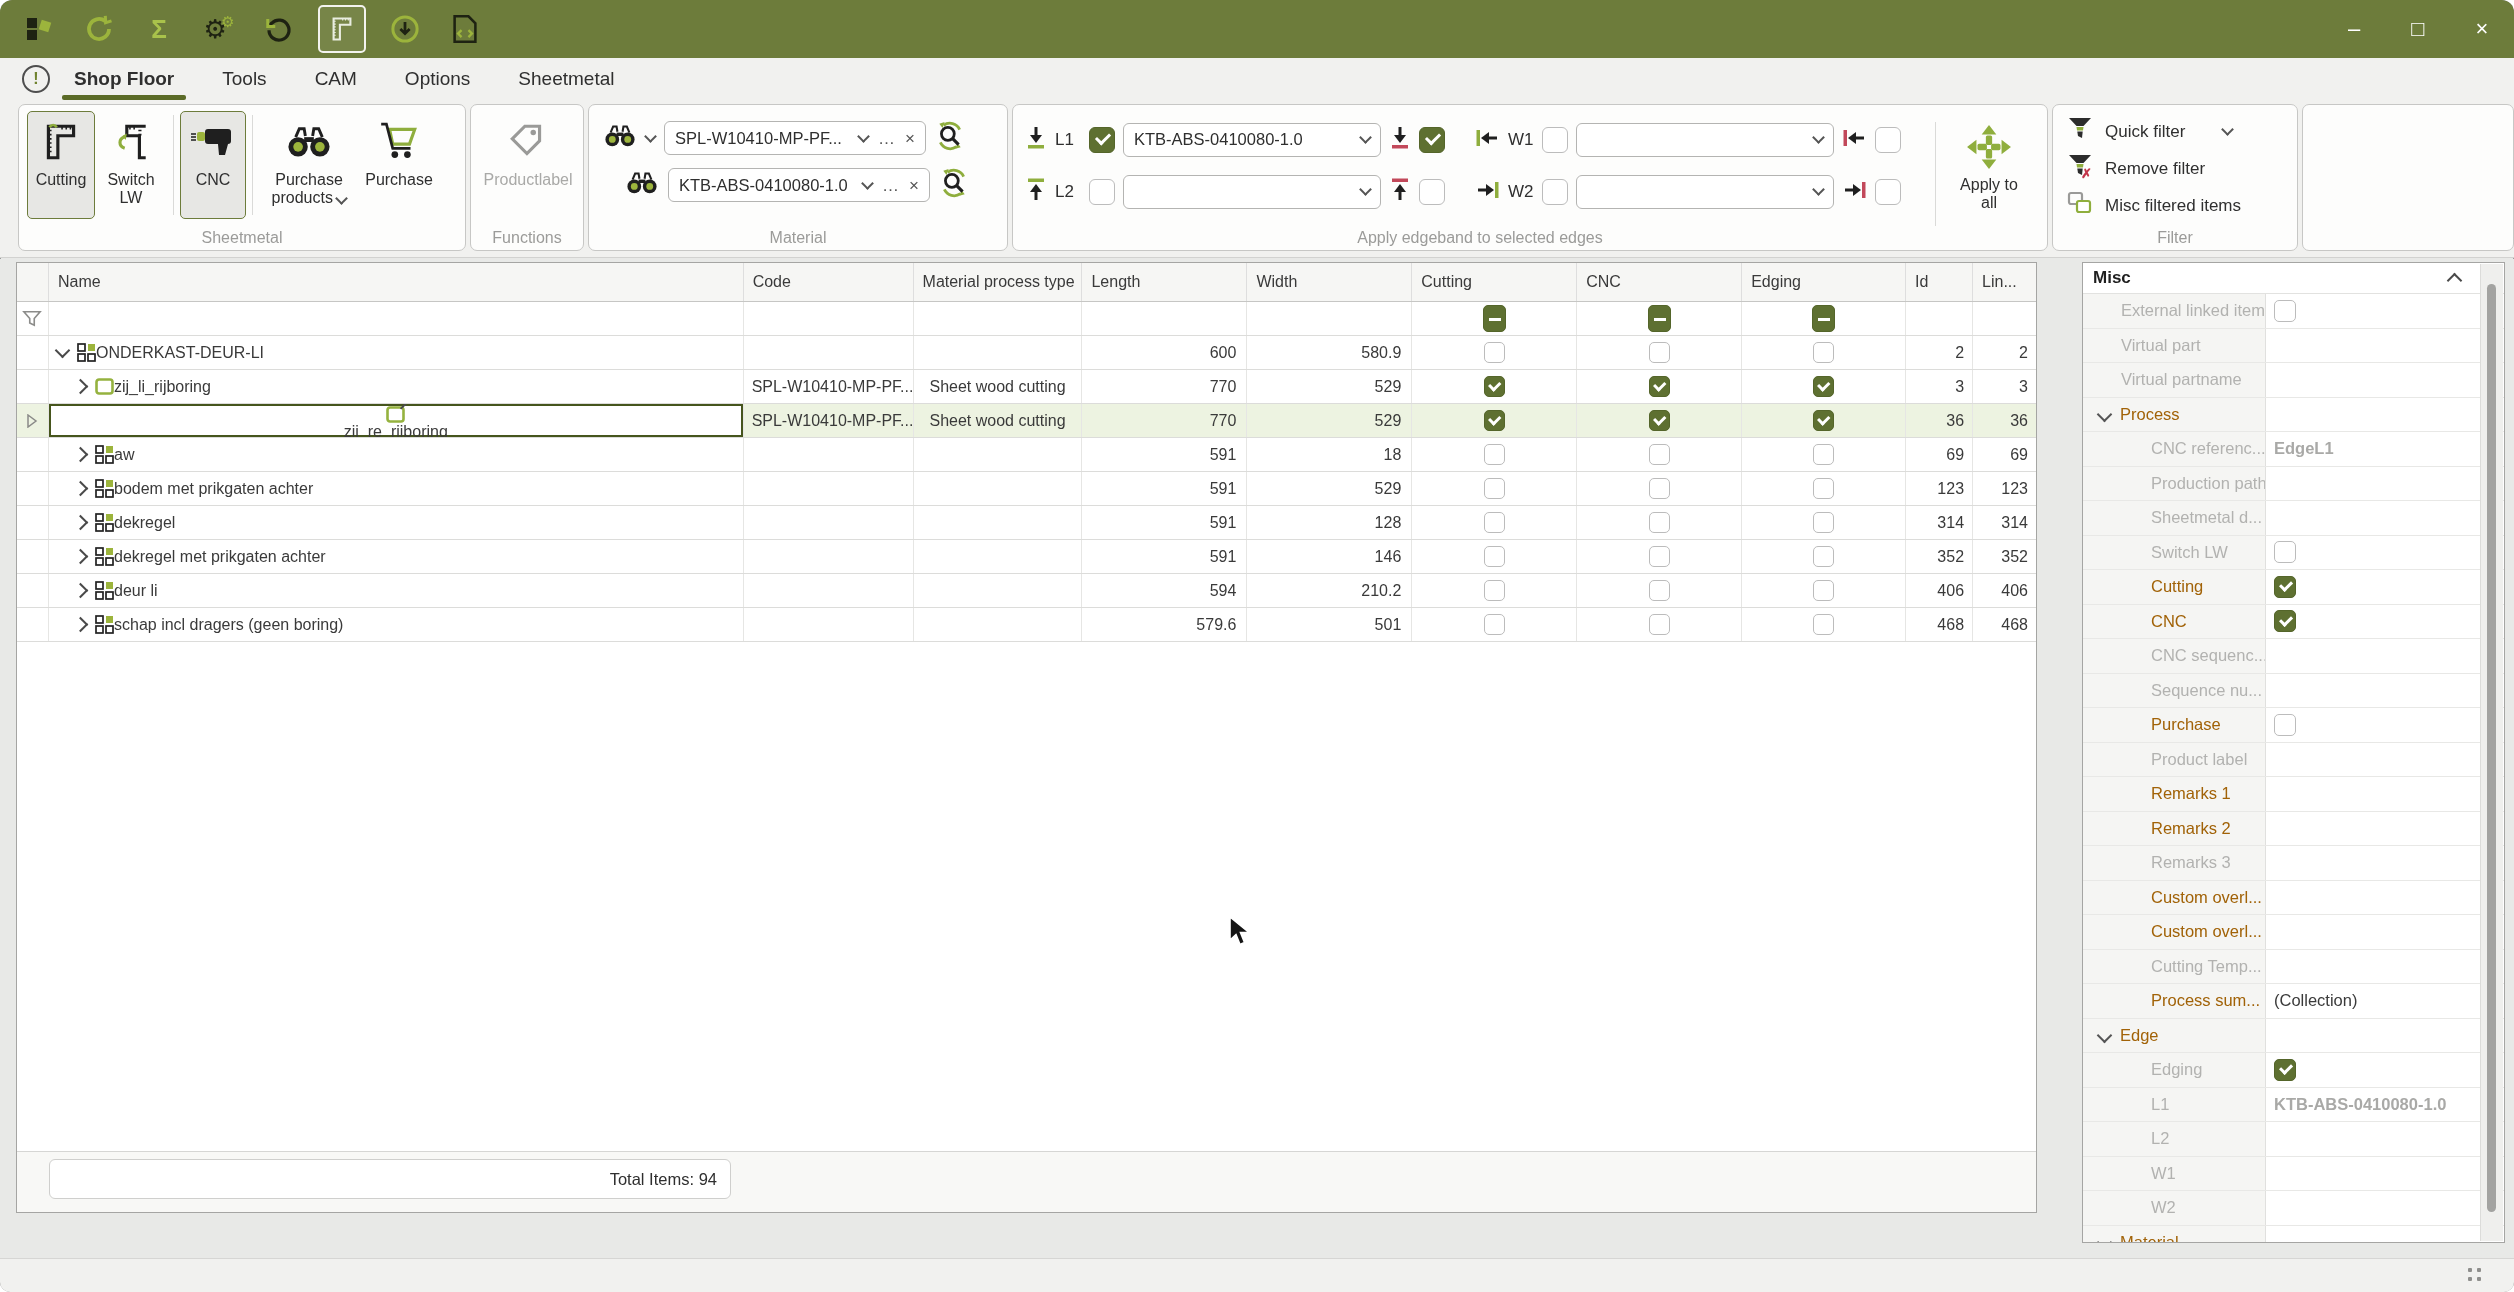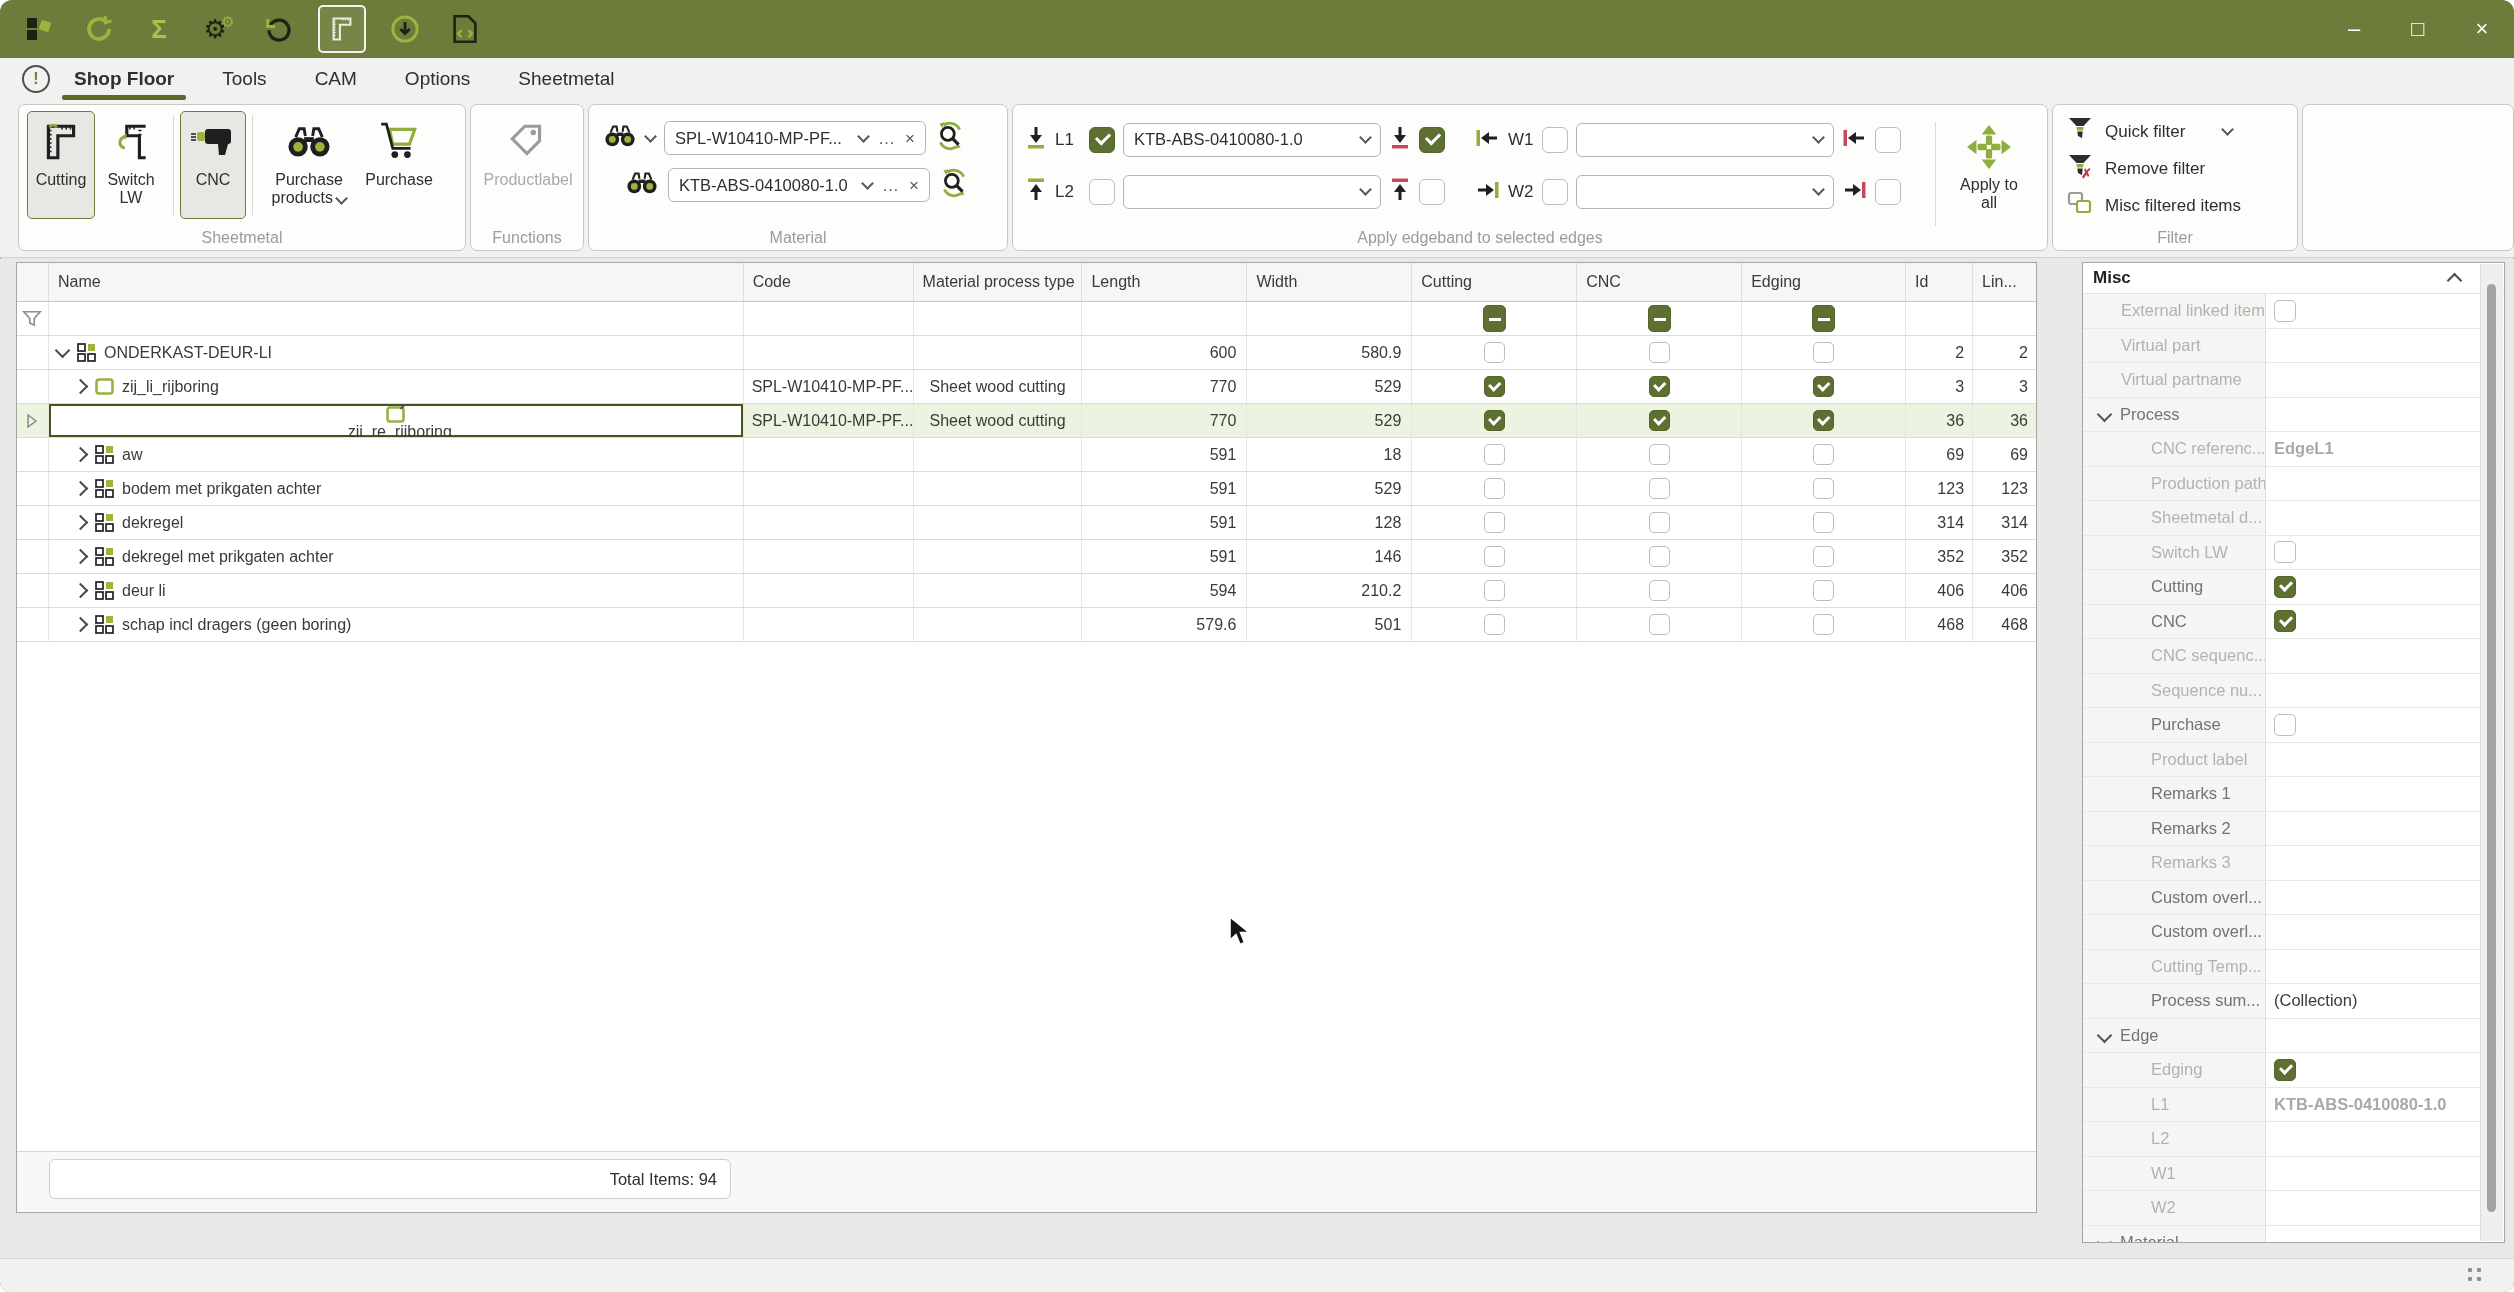--- a/index.html
+++ b/index.html
@@ -73,38 +73,38 @@
               border:1px solid #a5a5a3;box-sizing:border-box;overflow:hidden;}
   .thead{display:flex;height:38px;background:#f6f6f4;border-bottom:1px solid #c6c6c4;}
   .hc{box-sizing:border-box;border-right:1px solid #dedede;display:flex;align-items:center;
       padding-left:9px;font-size:16px;color:#3a3a3a;white-space:nowrap;overflow:hidden;}
   .trow{display:flex;height:33px;border-bottom:1px solid #dcdcda;background:#fff;}
   .trow.selected{background:#edf3e1;}
   .tc{box-sizing:border-box;border-right:1px solid #e6e6e4;display:flex;align-items:center;
       font-size:16px;color:#3a3a3a;white-space:nowrap;overflow:hidden;}
   .tc.right{justify-content:flex-end;padding-right:10px;}
   .tc.center{justify-content:center;}
-  .tc.name .ntext{margin-left:8px;}
+  .tc.name .ntext{}
   .tc.code{padding-left:8px;}
   .sel-cell{background:#fff;box-shadow:inset 0 0 0 2px #46551d;flex-direction:column;}
   .gutterc{justify-content:center;}
   #tfoot{position:absolute;left:0;right:0;bottom:0;height:60px;background:#f8f8f6;border-top:1px solid #d6d6d4;}
   #total-box{position:absolute;left:32px;top:7px;width:682px;height:40px;background:#fff;border:1px solid #cfcfcd;
              border-radius:6px;box-sizing:border-box;display:flex;align-items:center;justify-content:flex-end;
              padding-right:13px;font-size:16.5px;color:#2f2f2f;}
   
   #props{position:absolute;left:2082px;top:3px;width:423px;height:981px;background:#fff;
          border:1px solid #a5a5a3;box-sizing:border-box;overflow:hidden;}
   #props-header{display:flex;align-items:center;height:30px;border-bottom:1px solid #e2e2e0;padding:0 14px 0 10px;}
   #props-header .ph-label{font-weight:bold;font-size:17px;color:#1f1f1f;flex:1;}
   .prow{display:flex;height:34.5px;box-sizing:border-box;border-bottom:1px solid #e8e8e6;}
   .plabel{width:183px;box-sizing:border-box;background:#f5f5f3;border-right:1px solid #e0e0de;
           display:flex;align-items:center;font-size:16.5px;overflow:hidden;white-space:nowrap;}
   .pvalue{flex:1;display:flex;align-items:center;padding-left:8px;font-size:16.5px;overflow:hidden;white-space:nowrap;}
-  .lab-gray{color:#b2b2b0;} .lab-dark{color:#737373;} .val-gray{color:#a9a9a7;font-weight:bold;} .val-dark{color:#3a3a3a;}
+  .lab-gray{color:#b2b2b0;} .lab-dark{color:#a16207;} .val-gray{color:#a9a9a7;font-weight:bold;} .val-dark{color:#3a3a3a;}
   .val-bold{font-weight:bold;}
   #props-scroll{position:absolute;right:1px;top:1px;bottom:1px;width:22px;background:#efefed;border-left:1px solid #dcdcda;}
   #props-thumb{position:absolute;left:6px;top:20px;width:9px;height:928px;background:#a3a3a1;border-radius:5px;}
   
   #statusbar{position:absolute;left:0;top:1258px;width:2514px;height:34px;background:#f1f1ef;
              border-top:1px solid #d6d6d4;border-radius:0 0 10px 10px;}
   .grip{position:absolute;right:28px;top:9px;width:18px;height:16px;}
   .grip i{position:absolute;width:4px;height:4px;background:#8f8f8d;border-radius:1px;}
 </style>
 </head>

